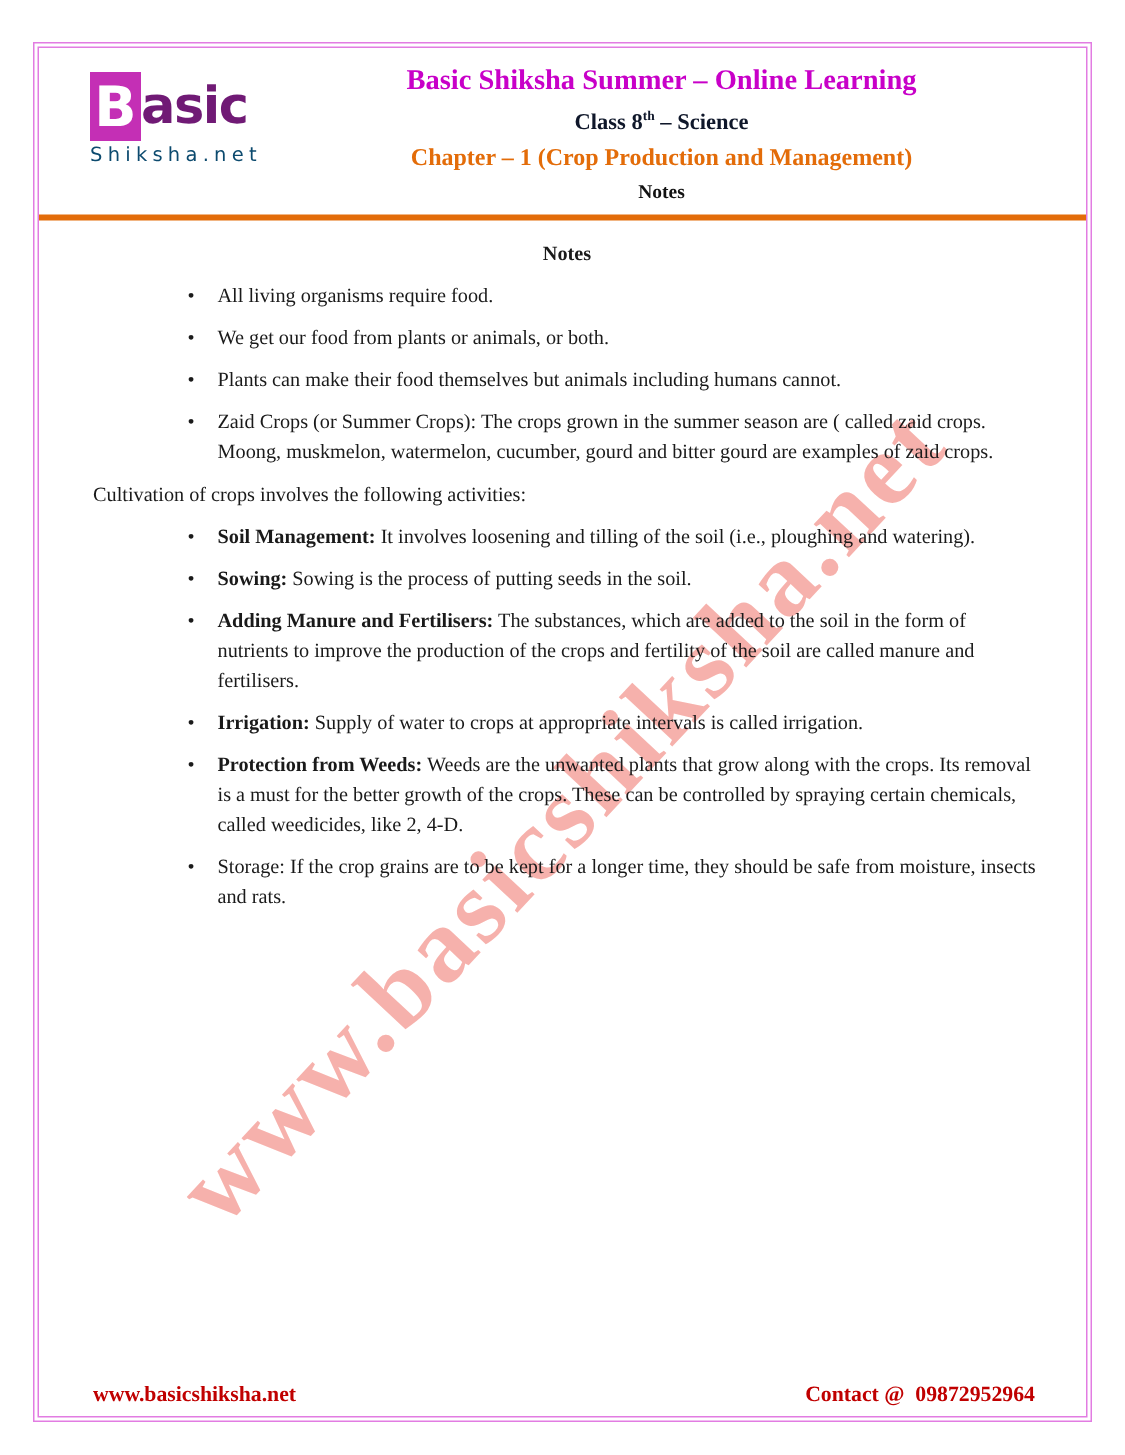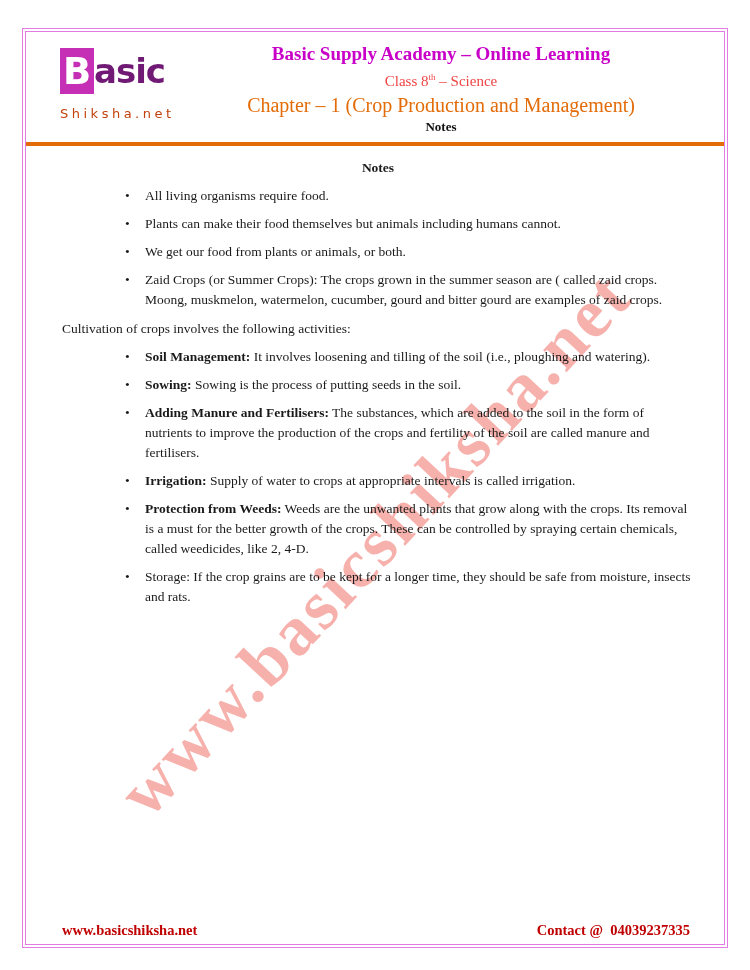--- a/index.html
+++ b/index.html
@@ -23,27 +23,27 @@
   header{position:relative;z-index:1;padding-top:10px;}
   .logo{position:absolute;left:34px;top:16px;width:132px;text-align:center;}
   .logo-top{display:flex;align-items:center;justify-content:flex-start;
     font-family:"DejaVu Sans", sans-serif;font-weight:bold;}
   .logo-b{
     display:flex;align-items:center;justify-content:center;
     width:34px;height:46px;background:var(--logo-magenta);color:#ffffff;
     font-size:37px;line-height:1;
   }
   .logo-rest{color:#701a75;font-size:34px;letter-spacing:-1px;line-height:1;}
-  .logo-sub{font-family:"DejaVu Sans", sans-serif;font-size:13px;color:#c2410c;
-    letter-spacing:3.5px;margin-top:12px;text-align:left;}
+  .logo-sub{font-family:"DejaVu Sans", sans-serif;font-size:13px;color:#0c4a6e;
+    letter-spacing:3.5px;margin-top:2px;text-align:left;}
   .header-text{margin-left:150px;margin-right:18px;text-align:center;}
   .h-title{font-size:19px;font-weight:bold;color:var(--magenta);line-height:24px;}
-  .h-class{font-size:15px;font-weight:normal;color:#ef4444;line-height:22px;}
+  .h-class{font-size:15px;font-weight:bold;color:#0f172a;line-height:22px;}
   .h-class sup{font-size:9px;}
-  .h-chapter{font-size:20px;font-weight:normal;color:var(--orange);line-height:22px;margin-top:2px;}
+  .h-chapter{font-size:16px;font-weight:bold;color:var(--orange);line-height:22px;margin-top:2px;}
   .h-notes{font-size:13px;font-weight:bold;color:#111;line-height:17px;margin-top:2px;}
   .orange-rule{height:4px;background:var(--orange);margin-top:7px;position:relative;z-index:1;}
   
   main{position:relative;z-index:1;padding:6px 30px 0 36px;font-size:13.5px;line-height:20px;}
   .section-title{text-align:center;font-weight:bold;margin:6px 0 4px 0;}
   p.intro{margin:9px 0 3px 0;}
   ul.bullets{list-style:none;margin:0;padding:0;}
   ul.bullets li{position:relative;margin:8px 0;margin-left:83px;padding-right:2px;}
   ul.bullets li::before{
     content:"\2022";position:absolute;left:-20px;top:0;color:#1a1a1a;
@@ -65,49 +65,49 @@
 
   <header>
     <div class="logo">
       <div class="logo-top">
         <span class="logo-b">B</span>
         <span class="logo-rest">asic</span>
       </div>
       <div class="logo-sub">Shiksha.net</div>
     </div>
     <div class="header-text">
-      <div class="h-title">Basic Supply Academy – Online Learning</div>
+      <div class="h-title">Basic Shiksha Summer – Online Learning</div>
       <div class="h-class"><span>Class 8</span><sup>th</sup><span> – Science</span></div>
       <div class="h-chapter">Chapter – 1 (Crop Production and Management)</div>
       <div class="h-notes">Notes</div>
     </div>
   </header>
 
   <div class="orange-rule"></div>
 
   <main>
     <div class="section-title">Notes</div>
 
       <ul class="bullets">
         <li>All living organisms require food.</li>
+        <li>We get our food from plants or animals, or both.</li>
         <li>Plants can make their food themselves but animals including humans cannot.</li>
-        <li>We get our food from plants or animals, or both.</li>
       </ul>
       <ul class="bullets">
         <li>Zaid Crops (or Summer Crops): The crops grown in the summer season are ( called zaid crops. Moong, muskmelon, watermelon, cucumber, gourd and bitter gourd are examples of zaid crops.</li>
       </ul>
       <p class="intro">Cultivation of crops involves the following activities:</p>
       <ul class="bullets">
         <li><b>Soil Management:</b> It involves loosening and tilling of the soil (i.e., ploughing and watering).</li>
         <li><b>Sowing:</b> Sowing is the process of putting seeds in the soil.</li>
         <li><b>Adding Manure and Fertilisers:</b> The substances, which are added to the soil in the form of nutrients to improve the production of the crops and fertility of the soil are called manure and fertilisers.</li>
         <li><b>Irrigation:</b> Supply of water to crops at appropriate intervals is called irrigation.</li>
         <li><b>Protection from Weeds:</b> Weeds are the unwanted plants that grow along with the crops. Its removal is a must for the better growth of the crops. These can be controlled by spraying certain chemicals, called weedicides, like 2, 4-D.</li>
         <li>Storage: If the crop grains are to be kept for a longer time, they should be safe from moisture, insects and rats.</li>
       </ul>
     </main>
 
   <footer>
     <span class="site">www.basicshiksha.net</span>
-    <span class="contact">Contact @  04039237335</span>
+    <span class="contact">Contact @  09872952964</span>
   </footer>
 
 </div>
 
 </body></html>

